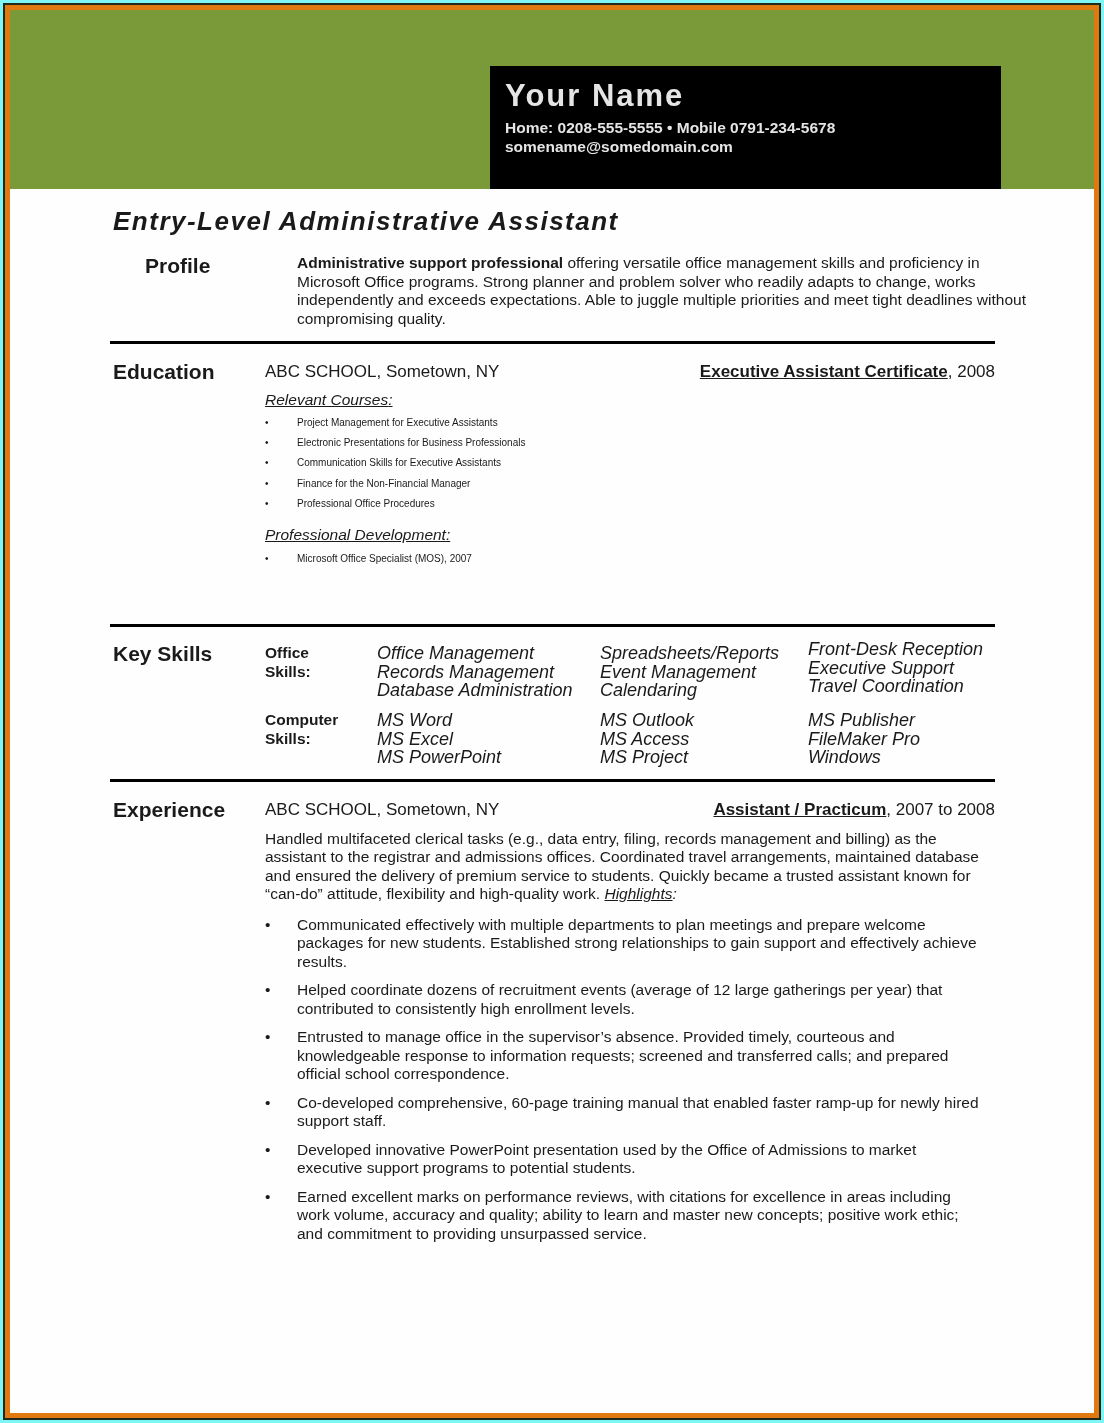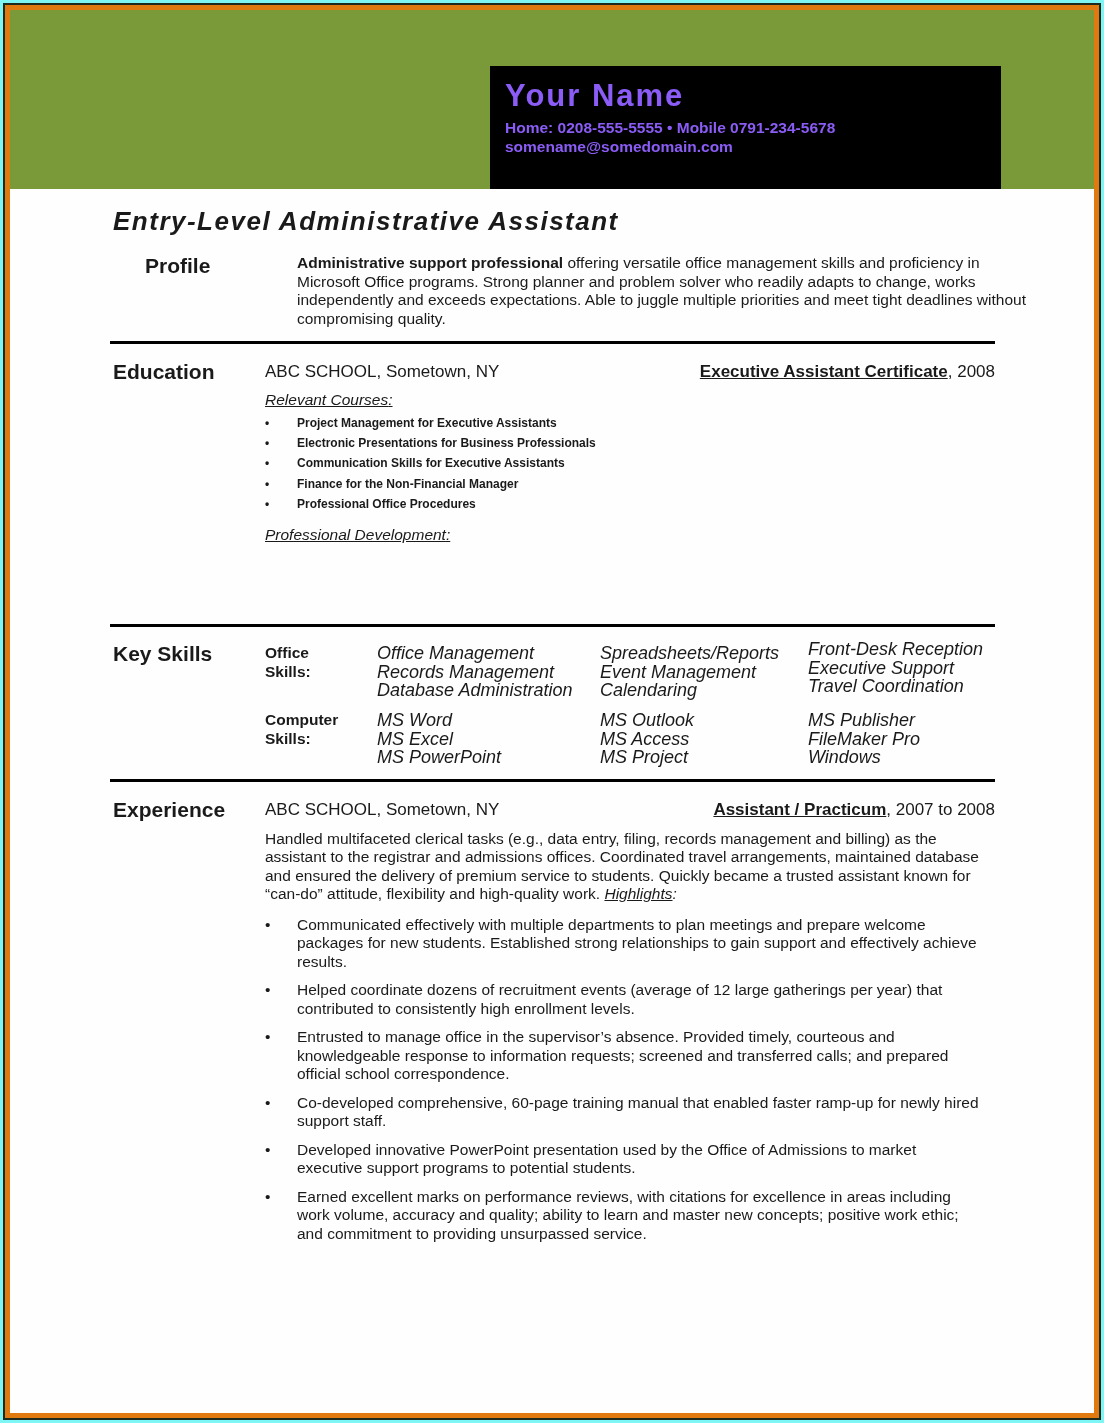--- a/index.html
+++ b/index.html
@@ -24,21 +24,21 @@
     background: #fefefe;
     overflow: hidden;
   }
   .header-band {
     position: absolute; left: 0; top: 0; right: 0; height: 179px;
     background: #7a9a3a;
   }
   .contact-box {
     position: absolute; left: 480px; top: 56px; width: 511px; height: 123px;
     background: #000;
-    color: #8b5cf6;
+    color: #e5e5e5;
     box-sizing: border-box;
     padding: 12px 0 0 15px;
   }
   .name {
     font-size: 31px; font-weight: bold; letter-spacing: 2px;
     line-height: 36px; margin-bottom: 4px;
   }
   .contact-line { font-size: 15.5px; font-weight: bold; line-height: 19px; }
 
   .job-title {
@@ -52,21 +52,21 @@
   }
   .section-body { position: absolute; left: 155px; right: 0; top: 0; font-size: 15.5px; line-height: 18.5px; }
   .rule { position: absolute; left: 100px; width: 885px; height: 3px; background: #000; }
 
   .profile-text b { font-weight: bold; }
   .row-split { display: flex; justify-content: space-between; font-size: 17px; }
   .row-split .right u { font-weight: bold; }
   .sub-heading { font-style: italic; text-decoration: underline; margin-top: 9px; font-size: 15.5px; }
   .sub-heading span.colon { text-decoration: none; }
   ul.bullets { list-style: none; margin: 4px 0 0 0; padding: 0; }
-  ul.bullets li { position: relative; padding-left: 32px; line-height: 20.2px; font-size: 12px; font-weight: bold; }
+  ul.bullets li { position: relative; padding-left: 32px; line-height: 20.2px; font-size: 10px; }
   ul.bullets li::before { content: "\2022"; position: absolute; left: 0; top: 0; }
 
   .skills-grid { position: relative; }
   .skill-group { position: relative; height: 70px; }
   .skill-label { position: absolute; left: 0; top: 0; font-weight: bold; font-size: 15.5px; line-height: 18.5px; width: 100px; }
   .skill-col { position: absolute; top: 0; font-style: italic; font-size: 18px; line-height: 18.5px; }
 
   ul.exp-bullets { list-style: none; margin: 12px 0 0 0; padding: 0; }
   ul.exp-bullets li { position: relative; padding-left: 32px; font-size: 15.5px; line-height: 18.5px; margin-bottom: 10px; padding-right: 10px; }
   ul.exp-bullets li::before { content: "\2022"; position: absolute; left: 0; top: 0; }
@@ -107,20 +107,23 @@
       </div>
       <div class="sub-heading"><span>Relevant Courses</span><span class="colon">:</span></div>
       <ul class="bullets">
         <li>Project Management for Executive Assistants</li>
         <li>Electronic Presentations for Business Professionals</li>
         <li>Communication Skills for Executive Assistants</li>
         <li>Finance for the Non-Financial Manager</li>
         <li>Professional Office Procedures</li>
       </ul>
       <div class="sub-heading" style="margin-top:12px;"><span>Professional Development</span><span class="colon">:</span></div>
+      <ul class="bullets">
+        <li>Microsoft Office Specialist (MOS), 2007</li>
+      </ul>
     </div>
   </div>
 
   <div class="rule" style="top:614px;"></div>
 
   <div class="section" style="top:632px; height:140px;">
     <div class="section-label">Key Skills</div>
     <div class="section-body skills-grid" style="top:2px;">
       <div class="skill-group">
         <div class="skill-label">

